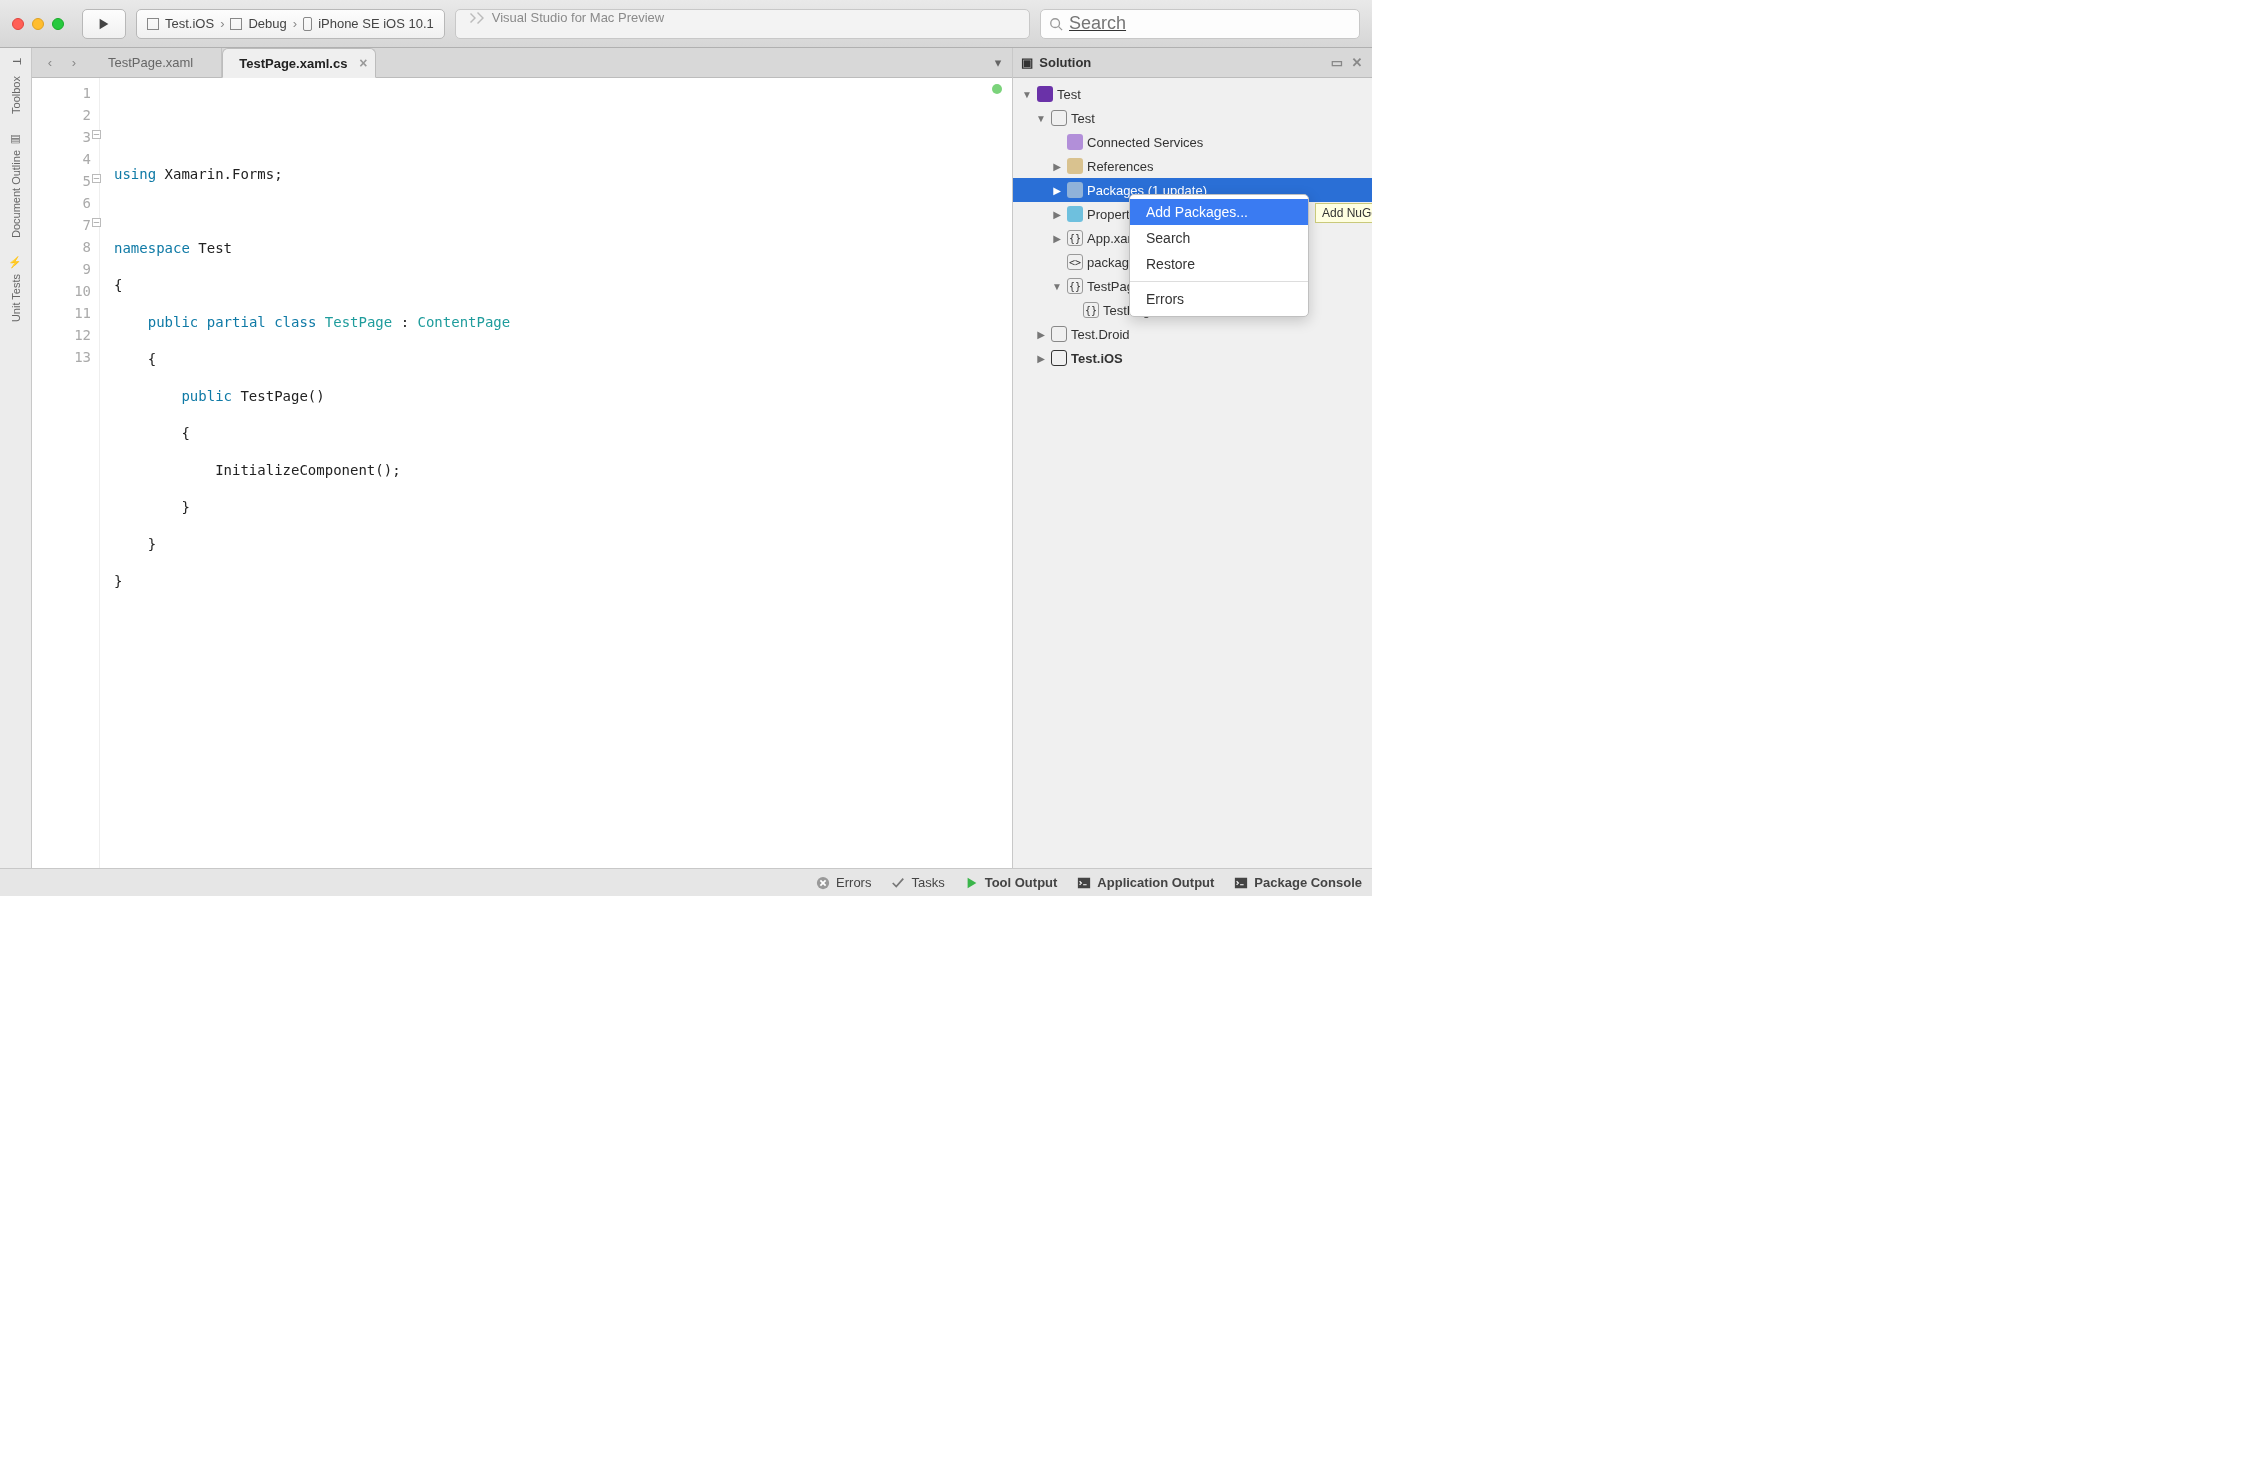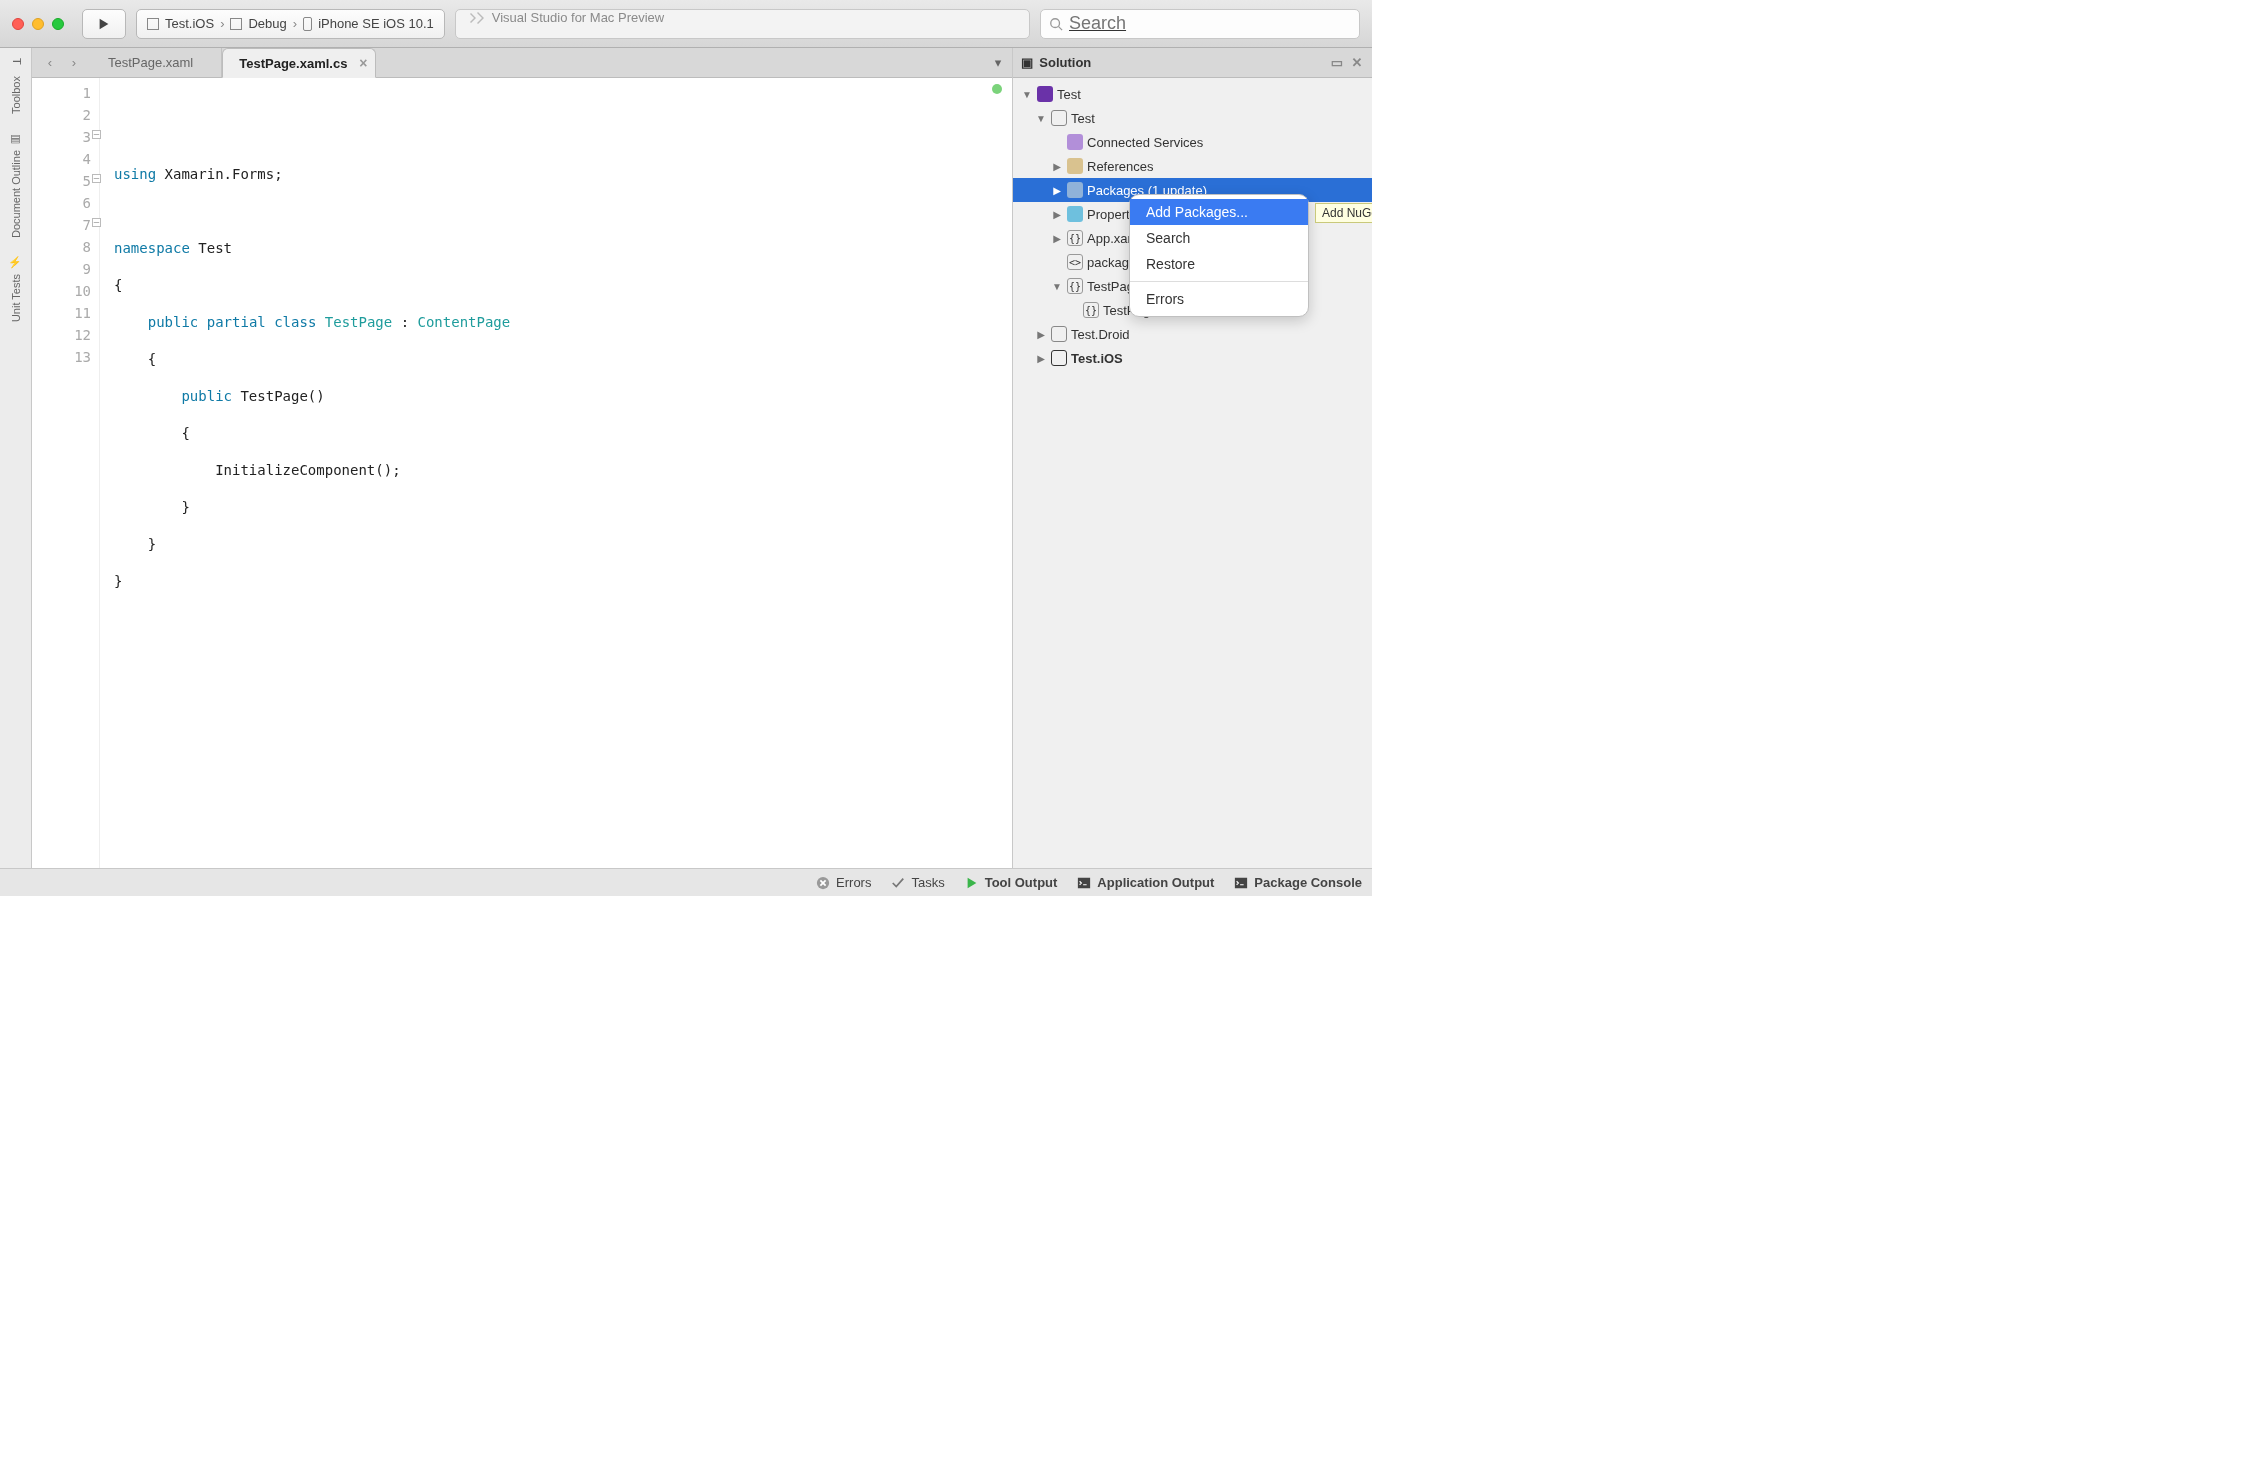--- a/index.html
+++ b/index.html
@@ -217,21 +217,21 @@
     .ic-xml { border:1px solid #999; font-family:monospace; font-size:8px;}
 
     .ind1{padding-left:8px} .ind2{padding-left:22px} .ind3{padding-left:38px}
     .ind4{padding-left:54px}
 
     .ctx-menu {
       position:absolute; left:116px; top:116px;
       width: 180px;
       background:#fff;
       border:1px solid #c0c0c0;
-      border-radius:10px;
+      border-radius:5px;
       box-shadow: 0 4px 14px rgba(0,0,0,.18);
       padding: 4px 0;
       font-size:14px;
       z-index: 10;
     }
     .ctx-item { height:26px; display:flex; align-items:center; padding: 0 16px; cursor:pointer;}
     .ctx-item.hl { background:#3a7bf2; color:#fff; }
     .ctx-sep { height:1px; background:#ddd; margin:4px 0; }
 
     .tooltip {

